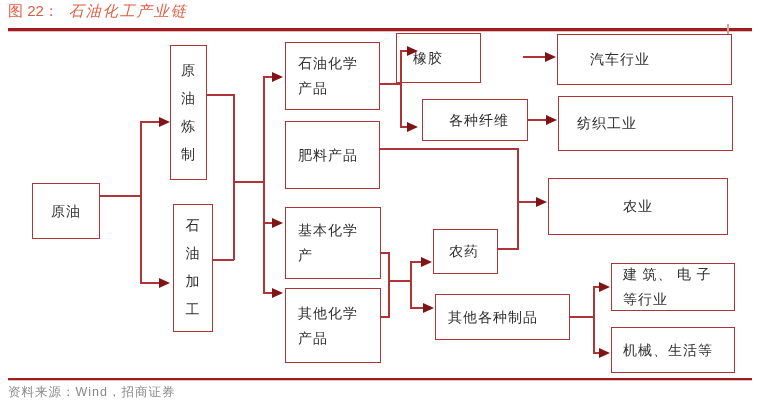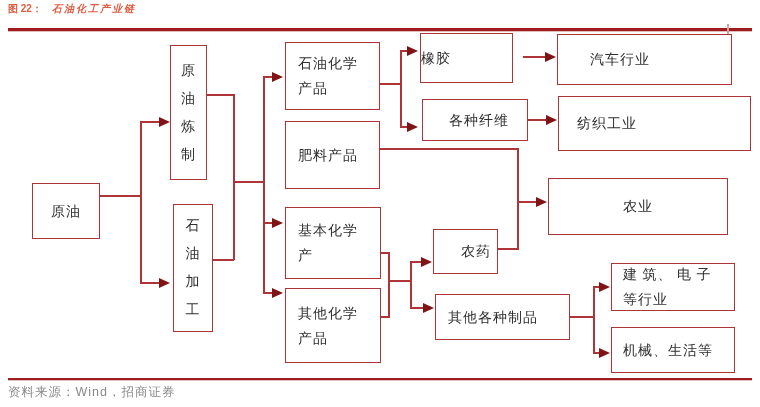--- a/index.html
+++ b/index.html
@@ -1,21 +1,21 @@
 <!DOCTYPE html>
 <html><head>
 <meta charset="utf-8">
 <style>
   html,body{margin:0;padding:0;background:#ffffff;}
   #canvas{
     position:relative;width:760px;height:407px;background:#ffffff;overflow:hidden;
     font-family:"Liberation Serif","DejaVu Serif",serif;
   }
   .fig-title{
-    position:absolute;left:8px;top:2px;font-size:10px;font-weight:bold;color:#dd5c42;
+    position:absolute;left:8px;top:2px;font-size:15px;font-weight:normal;color:#dd5c42;
     font-family:"Liberation Sans","DejaVu Sans",sans-serif;white-space:nowrap;
   }
   .fig-title .t2{font-family:"Liberation Serif","DejaVu Serif",serif;font-style:italic;margin-left:10px;letter-spacing:2px;}
   .rule{position:absolute;left:8px;width:744px;background:#9e1b1e;}
   .rule-light{position:absolute;left:8px;width:744px;height:1px;background:#e3bcbc;}
   .node{
     position:absolute;box-sizing:border-box;border:1.5px solid #ae3437;background:#ffffff;
     display:flex;align-items:center;color:#2f2f2f;font-size:14px;letter-spacing:1px;
   }
   .node .lbl{white-space:pre-line;line-height:25px;}
@@ -74,37 +74,37 @@
   </div>
   <div class="node" style="left:285px;top:207px;width:96px;height:72px;padding-left:12px;">
     <span class="lbl">基本化学
 产</span>
   </div>
   <div class="node" style="left:285px;top:288px;width:96px;height:75px;padding-left:12px;">
     <span class="lbl">其他化学
 产品</span>
   </div>
 
-  <div class="node" style="left:420px;top:33px;width:93px;height:50px;">
+  <div class="node" style="left:396px;top:33px;width:85px;height:50px;padding-left:16px;">
     <span class="lbl">橡胶</span>
   </div>
   <div class="node" style="left:422px;top:99px;width:106px;height:42px;padding-left:26px;">
     <span class="lbl">各种纤维</span>
   </div>
-  <div class="node" style="left:433px;top:229px;width:65px;height:45px;padding-left:27px;">
+  <div class="node" style="left:433px;top:229px;width:65px;height:45px;padding-left:15px;">
     <span class="lbl">农药</span>
   </div>
   <div class="node" style="left:435px;top:294px;width:135px;height:46px;padding-left:12px;">
     <span class="lbl">其他各种制品</span>
   </div>
 
   <div class="node" style="left:557px;top:34px;width:175px;height:51px;padding-left:32px;">
     <span class="lbl">汽车行业</span>
   </div>
-  <div class="node" style="left:558px;top:96px;width:193px;height:55px;padding-left:18px;">
+  <div class="node" style="left:558px;top:96px;width:175px;height:55px;padding-left:18px;">
     <span class="lbl">纺织工业</span>
   </div>
   <div class="node center" style="left:548px;top:178px;width:180px;height:57px;">
     <span class="lbl">农业</span>
   </div>
   <div class="node" style="left:611px;top:263px;width:124px;height:48px;padding-left:11px;">
     <span class="lbl">建 筑、 电 子
 等行业</span>
   </div>
   <div class="node" style="left:611px;top:327px;width:124px;height:46px;padding-left:11px;">

